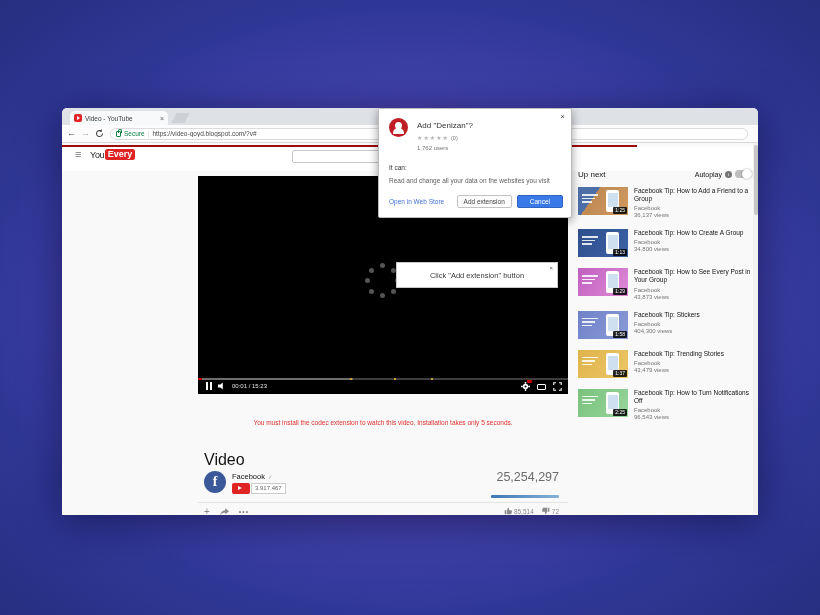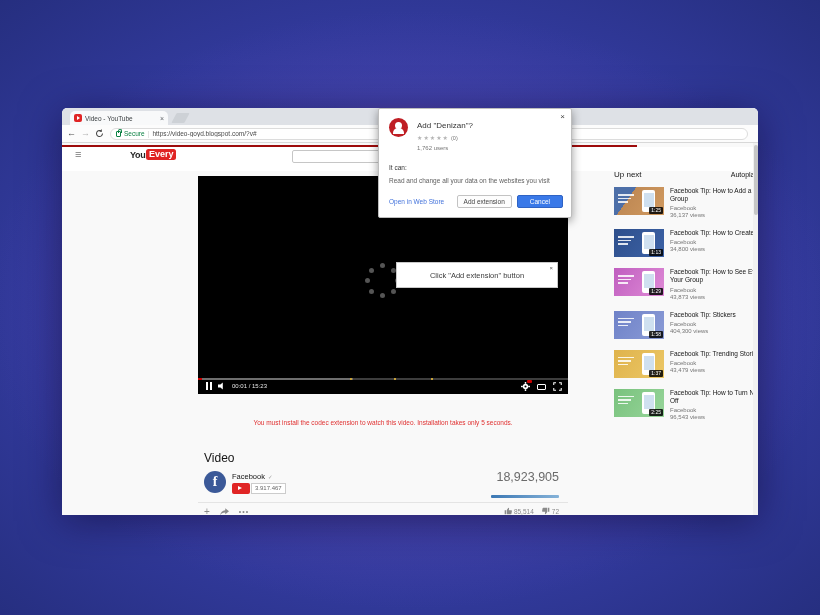--- a/index.html
+++ b/index.html
@@ -38,21 +38,21 @@
   .secure { font-size:6.5px; color:#0b8043; }
   .sep { color:#d0d0d0; font-size:7px; }
   .url { font-size:6.5px; color:#4a4a4a; white-space:nowrap; overflow:hidden; }
 
   
   .page { position:absolute; left:0; top:35px; width:696px; height:372px; background:#f9f9f9; overflow:hidden; }
   .redline { position:absolute; left:0; top:2px; width:575px; height:2px; background:#9e0b0b; }
   .ytheader { position:absolute; left:0; top:4px; width:100%; height:24px; background:#fff; }
   .hamburger { position:absolute; left:13px; top:6px; font-size:11px; color:#757575; line-height:1; }
   .logo { position:absolute; left:28px; top:6px; display:flex; align-items:center; gap:1px; }
-  .logo-you { font-size:9px; font-weight:bold; color:#232323; letter-spacing:-.3px;margin-left:40px; }
+  .logo-you { font-size:9px; font-weight:normal; color:#232323; letter-spacing:-.3px; }
   .logo-tube { font-size:9px; font-weight:bold; color:#fff; background:#e02424; border-radius:2.5px; padding:0 2.5px 1px 2.5px; }
   .searchbox { position:absolute; left:230px; top:7px; width:280px; height:13px; background:#fff; border:1px solid #c6c6c6; border-radius:2px; }
 
   
   .player { position:absolute; left:136px; top:33px; width:370px; height:218px; background:#000; }
   .spinner { position:absolute; left:167px; top:87px; width:36px; height:36px; }
   .spinner div { position:absolute; width:5px; height:5px; border-radius:50%; background:#555; }
   .sp0{left:15px;top:0;} .sp1{left:26px;top:5px;background:#666;} .sp2{left:30px;top:15px;background:#777;}
   .sp3{left:26px;top:26px;background:#6a6a6a;} .sp4{left:15px;top:30px;} .sp5{left:4px;top:26px;background:#4a4a4a;}
   .sp6{left:0;top:15px;background:#454545;} .sp7{left:4px;top:5px;background:#4f4f4f;}
@@ -70,40 +70,40 @@
   .gear-badge { position:absolute; right:-2px; top:-2px; width:5px; height:3px; background:#cc0000; border-radius:1px; }
   .theater { width:9px; height:6px; border:1px solid #fff; border-radius:1px; }
 
   
   .tooltip { position:absolute; left:334px; top:119px; width:162px; height:26px; background:#fff; border:1px solid #c9c9c9; box-shadow:0 1px 5px rgba(0,0,0,.45); display:flex; align-items:center; justify-content:center; }
   .tooltip-text { font-size:7.5px; color:#3c3c3c; }
   .tooltip-close { position:absolute; right:4px; top:2px; font-size:6px; color:#555; }
 
   
   .warning { position:absolute; left:136px; top:276px; width:370px; text-align:center; font-size:6.5px; color:#e03030; }
-  .video-title { position:absolute; left:142px; top:308px; font-size:12px; color:#141414; }
+  .video-title { position:absolute; left:142px; top:308px; font-size:16px; color:#141414; }
   .avatar { position:absolute; left:142px; top:328px; width:22px; height:22px; border-radius:50%; background:#3b5998; color:#fff; font-size:14px; font-weight:bold; text-align:center; line-height:22px; font-family:"Liberation Serif", serif; }
   .channel-row { position:absolute; left:170px; top:329px; display:flex; align-items:center; gap:3px; }
   .channel-name { font-size:7.5px; color:#141414; }
   .verified { font-size:5.5px; color:#9a9a9a; }
   .sub-row { position:absolute; left:170px; top:340px; display:flex; align-items:center; }
   .sub-btn { width:18px; height:11px; background:#e02424; border-radius:2px; position:relative; }
   .sub-btn::after { content:""; position:absolute; left:6px; top:3px; border-left:4px solid #fff; border-top:2.5px solid transparent; border-bottom:2.5px solid transparent; }
   .sub-count { height:11px; border:1px solid #ccc; background:#fff; font-size:6px; color:#666; line-height:9px; padding:0 3px; margin-left:1px; }
   .views { position:absolute; left:380px; top:327px; width:117px; text-align:right; font-size:12.5px; color:#6b6b6b; }
   .bluebar { position:absolute; left:429px; top:352px; width:68px; height:3px; background:linear-gradient(90deg,#3c78b4,#85b2d8); border-radius:1px; }
   .divider { position:absolute; left:136px; top:359px; width:370px; border-top:1px solid #e4e4e4; }
   .actions-left { position:absolute; left:142px; top:363px; display:flex; align-items:center; gap:10px; color:#8a8a8a; }
   .act-plus { font-size:10px; }
   .act-more { font-size:7px; letter-spacing:1px; }
   .actions-right { position:absolute; left:380px; top:364px; width:117px; display:flex; justify-content:flex-end; align-items:center; gap:8px; color:#8a8a8a; font-size:6.5px; }
   .thumbpair { display:flex; align-items:center; gap:2px; }
 
   
-  .sidebar { position:absolute; left:516px; top:24px; width:174px;margin-left:36px; }
+  .sidebar { position:absolute; left:516px; top:24px; width:174px; }
   .upnext-head { display:flex; align-items:center; justify-content:space-between; height:14px; margin-bottom:6px; }
   .upnext-label { font-size:8px; color:#141414; }
   .autoplay { display:flex; align-items:center; gap:3px; }
   .autoplay-label { font-size:7px; color:#141414; }
   .info-dot { width:7px; height:7px; border-radius:50%; background:#757575; color:#fff; font-size:5px; text-align:center; line-height:7px; font-style:italic; font-family:"Liberation Serif", serif; }
   .toggle { width:17px; height:8px; border-radius:4px; background:#bdbdbd; position:relative; }
   .toggle-knob { position:absolute; right:0; top:-1px; width:10px; height:10px; border-radius:50%; background:#fff; box-shadow:0 0 2px rgba(0,0,0,.4); }
   .upnext-item { display:flex; gap:6px; margin-bottom:11px; }
   .thumb { position:relative; width:50px; height:28px; flex:0 0 auto; overflow:hidden; }
   .thumb-lines { position:absolute; left:4px; top:7px; width:16px; }
@@ -244,21 +244,21 @@
     <div class="video-title">Video</div>
     <div class="avatar">f</div>
     <div class="channel-row">
       <span class="channel-name">Facebook</span>
       <span class="verified">✓</span>
     </div>
     <div class="sub-row">
       <span class="sub-btn"></span>
       <span class="sub-count">3.917.467</span>
     </div>
-    <div class="views">18,923,905</div>
+    <div class="views">25,254,297</div>
     <div class="bluebar"></div>
     <div class="divider"></div>
     <div class="actions-left">
       <span class="act-plus">+</span>
       <span>
         <svg width="9" height="8" viewBox="0 0 12 10">
             <path d="M7 0l5 4-5 4V5.5C3 5.5 1 7 0 10 0.5 5.5 3 2.8 7 2.5z" fill="#8a8a8a"></path>
           </svg>
       </span>
       <span class="act-more">•••</span>

